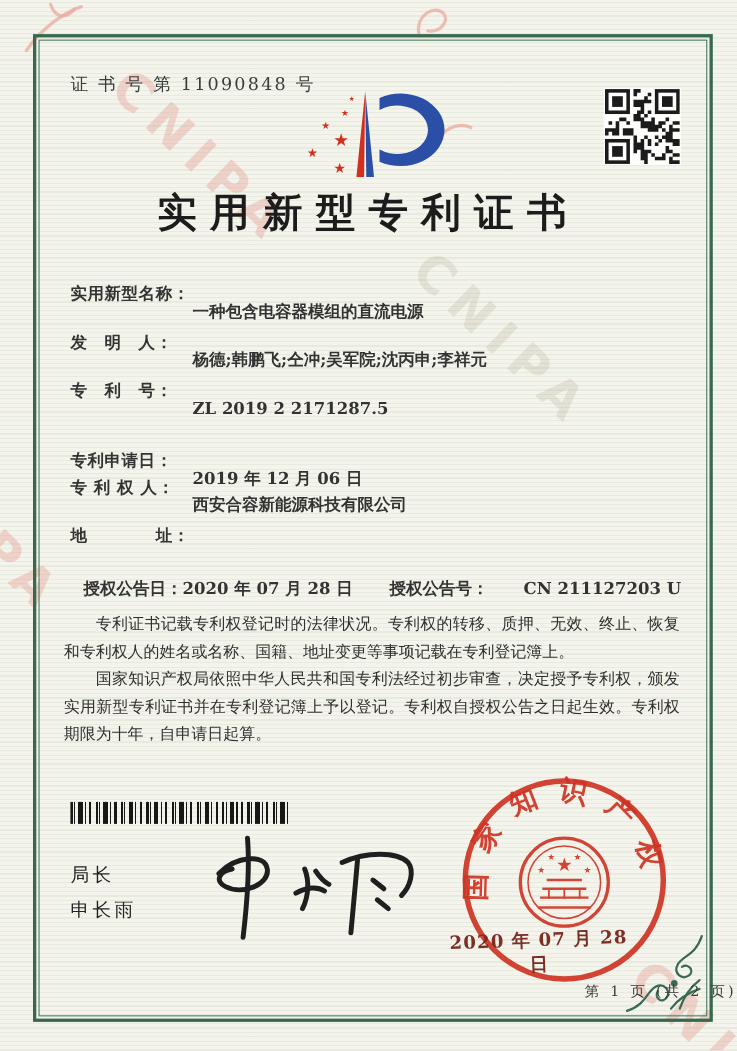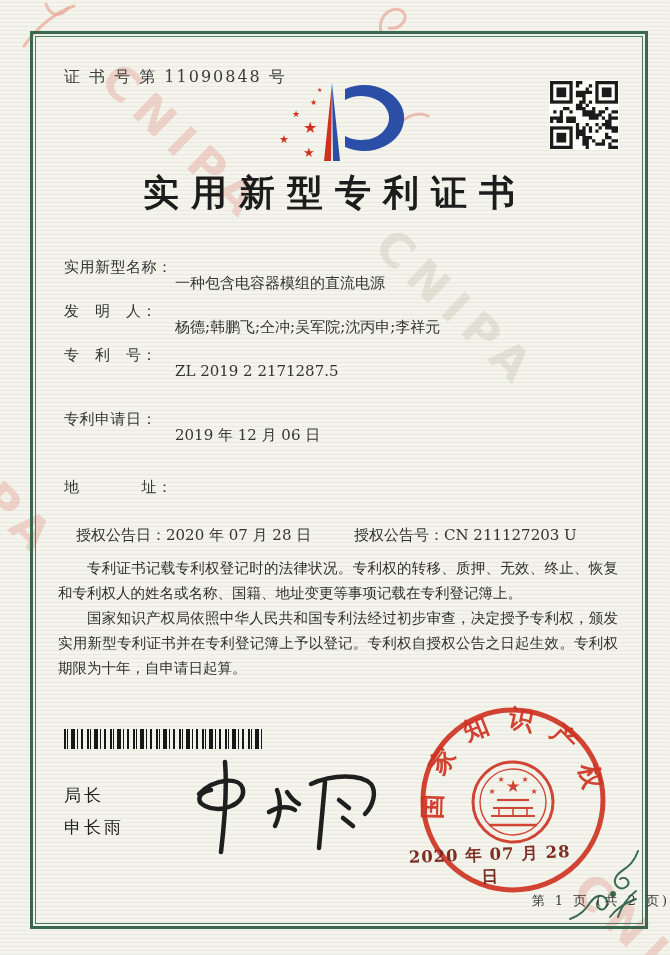--- a/index.html
+++ b/index.html
@@ -33,25 +33,25 @@
   .stray path{fill:none;stroke:#e9ab9f;stroke-width:3;stroke-linecap:round;opacity:.75;}
   
   .cert-number{position:absolute;left:64px;top:67px;font-size:16px;letter-spacing:2px;color:#3b3b3b;}
   .logo{position:absolute;left:253px;top:77px;width:165px;height:90px;}
   .qr{position:absolute;left:549px;top:80px;width:68px;height:68px;background:#fdfdfb;padding:1px;}
   .title{
     position:absolute;left:0;right:0;top:169px;text-align:center;
     font-size:36px;font-weight:bold;letter-spacing:12px;color:#1c1c1c;
   }
   
-  .field{position:absolute;left:64px;width:556px;display:flex;font-size:15px;line-height:22px;color:#333;}
+  .field{position:absolute;left:64px;width:556px;display:flex;font-size:15px;line-height:22px;color:#333;font-weight:bold;}
   .field .lbl{flex:0 0 111px;letter-spacing:0.5px;}
   .field .val{flex:1;margin-top:16px;}
   .grant .cell-l{flex:0 0 278px;display:flex;}
-  .grant .cell-r{flex:1;display:flex;}
+  .grant .cell-r{flex:1;display:flex;gap:32px;}
   .grant .lbl2{flex:none;}
   
   .body-text{
     position:absolute;left:58px;top:556px;width:560px;
     font-size:14.5px;line-height:25px;color:#2f2f2f;text-align:justify;
   }
   .body-text p{margin:0;text-indent:2em;}
   
   .barcode{
     position:absolute;left:64px;top:729px;width:201px;height:20px;
@@ -153,20 +153,24 @@
     <span class="lbl">发　明　人：</span>
     <span class="val">杨德;韩鹏飞;仝冲;吴军院;沈丙申;李祥元</span>
   </div>
   <div class="field" style="top:344px;">
     <span class="lbl">专　利　号：</span>
     <span class="val">ZL 2019 2 2171287.5</span>
   </div>
   <div class="field" style="top:408px;">
     <span class="lbl">专利申请日：</span>
     <span class="val">2019 年 12 月 06 日</span>
+  </div>
+  <div class="field" style="top:432px;">
+    <span class="lbl">专 利 权 人：</span>
+    <span class="val">西安合容新能源科技有限公司</span>
   </div>
   <div class="field" style="top:476px;">
     <span class="lbl">地　　　　址：</span>
   </div>
   <div class="field grant" style="top:524px;margin-left:12px;">
     <span class="cell-l">
       <span class="lbl2">授权公告日：</span>
       <span>2020 年 07 月 28 日</span>
     </span>
     <span class="cell-r">

